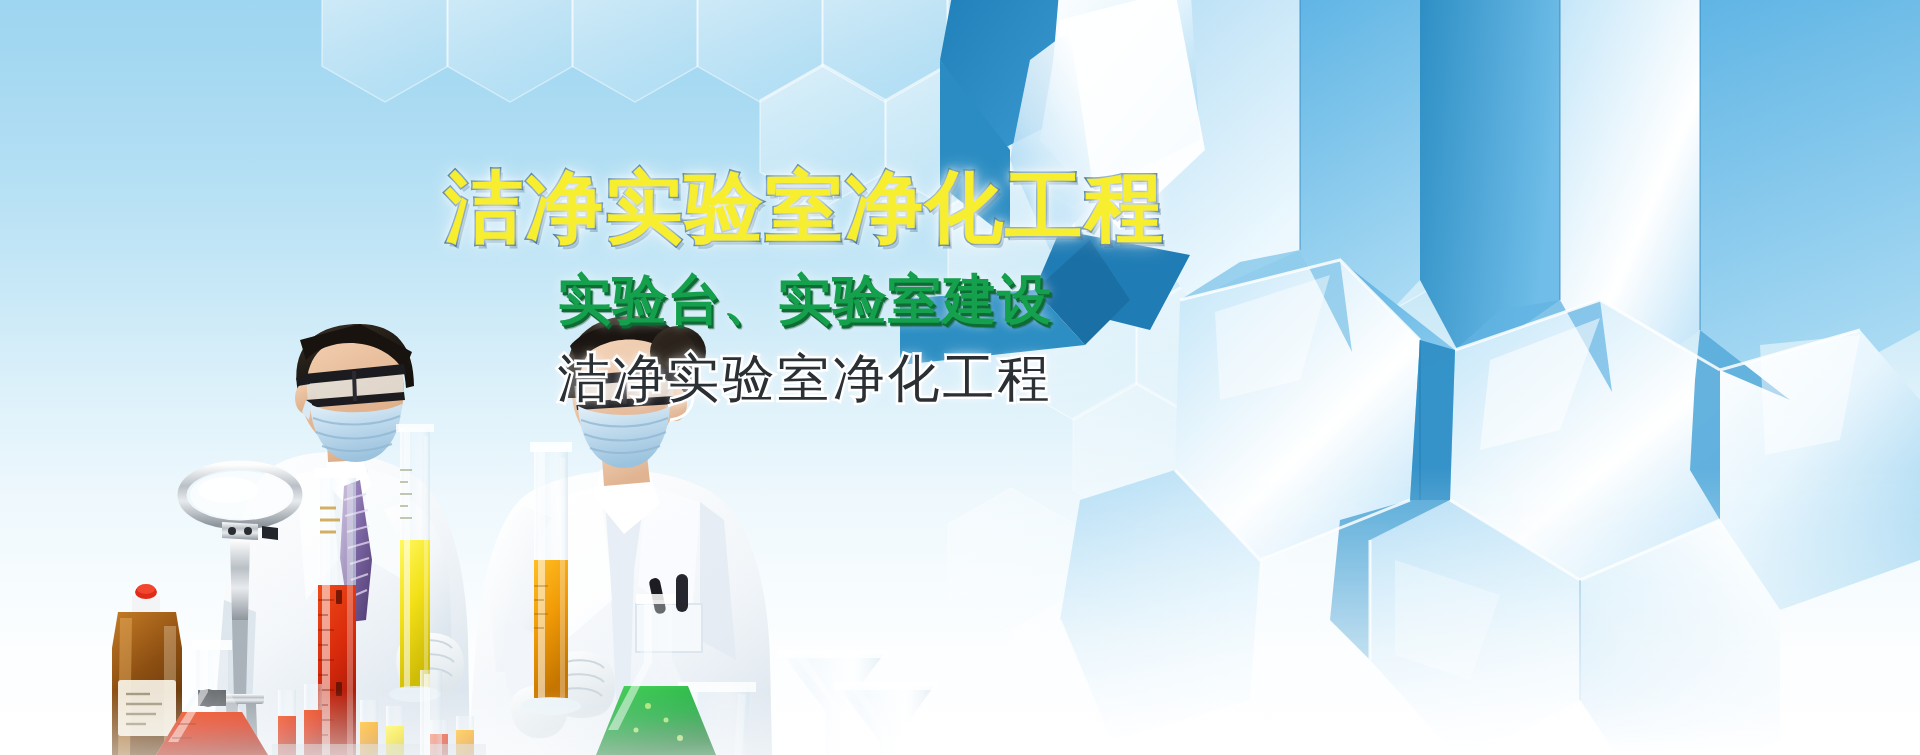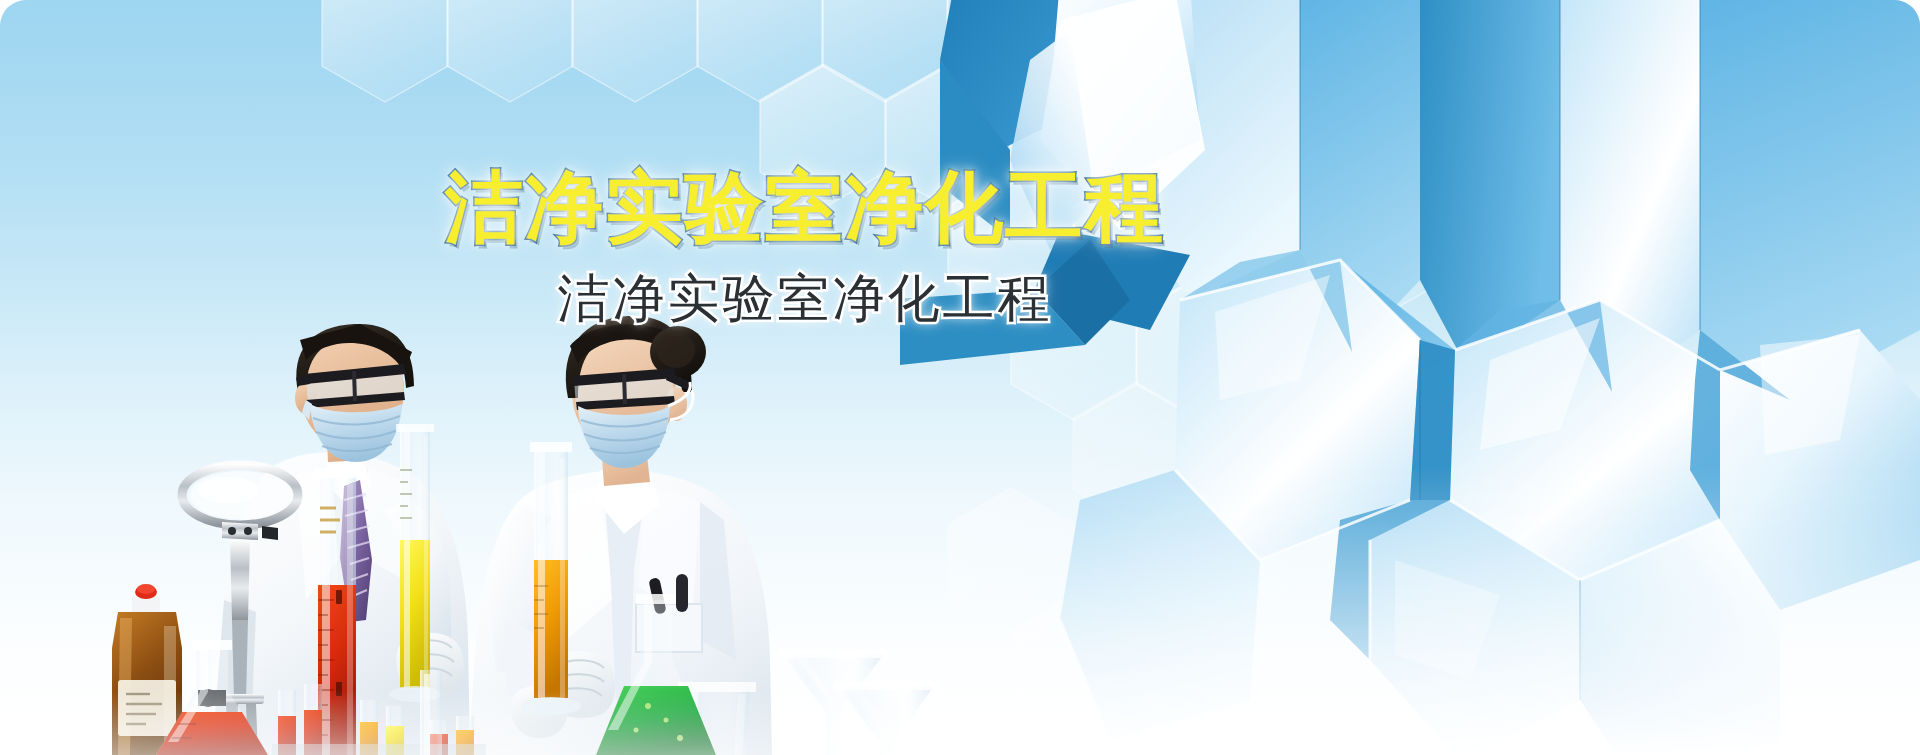--- a/index.html
+++ b/index.html
@@ -9,21 +9,20 @@
     font-family:"Liberation Sans","DejaVu Sans",sans-serif;
     background:#fff;
   }
   #banner {
     position:relative;
     width:1920px; height:755px;
     overflow:hidden;
     background:linear-gradient(180deg,
       #9ed5f0 0%, #a6d9f2 10%, #b5e0f4 24%, #c8e8f7 38%,
       #ddf1fa 52%, #eef8fd 66%, #f7fcfe 78%, #fdfeff 88%, #ffffff 100%);
-    border-radius:26px;
   }
   .layer { position:absolute; inset:0; }
   svg.layer { display:block; }
 
   
   #copy {
     position:absolute;
     left:440px; top:168px;
     width:730px;
     z-index:40;
@@ -597,16 +596,17 @@
       <path d="M838,686 L934,686 L894,742 L894,755 L880,755 L880,742 Z" fill="url(#glass)"></path>
       <path d="M834,682 L938,682 L938,690 L834,690 Z" fill="#ffffff" opacity="0.8"></path>
       <path d="M852,690 L862,690 L888,732 L888,755 L882,755 L882,732 Z" fill="#ffffff" opacity="0.4"></path>
     </g>
 
     <rect x="0" y="690" width="1050" height="65" fill="url(#botFade)"></rect>
   </svg>
 
   <div id="copy">
     <div class="line1">洁净实验室净化工程</div>
+    <div class="line2">实验台、实验室建设</div>
     <div class="line3">洁净实验室净化工程</div>
   </div>
 
 </div>
 
 </body></html>

